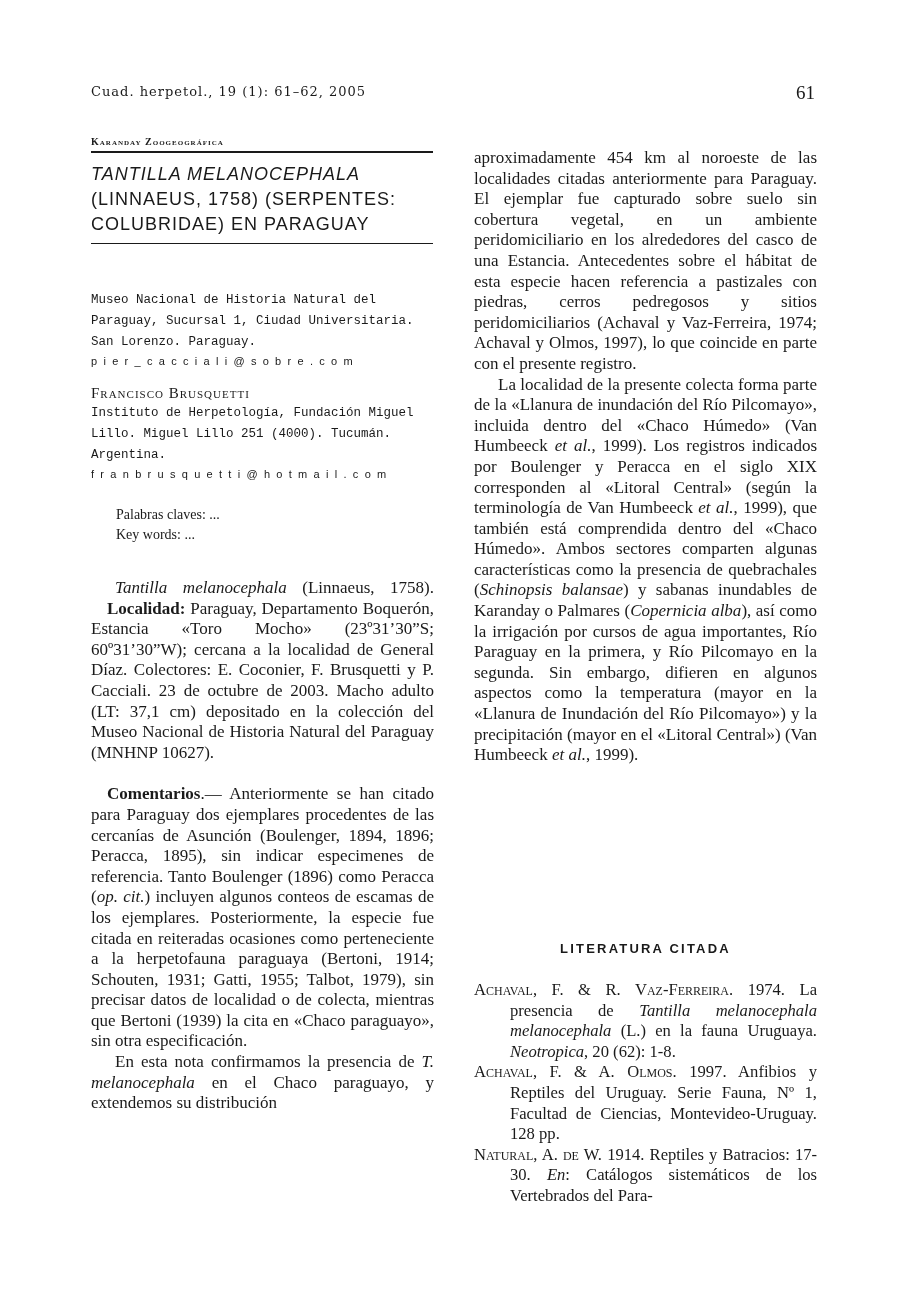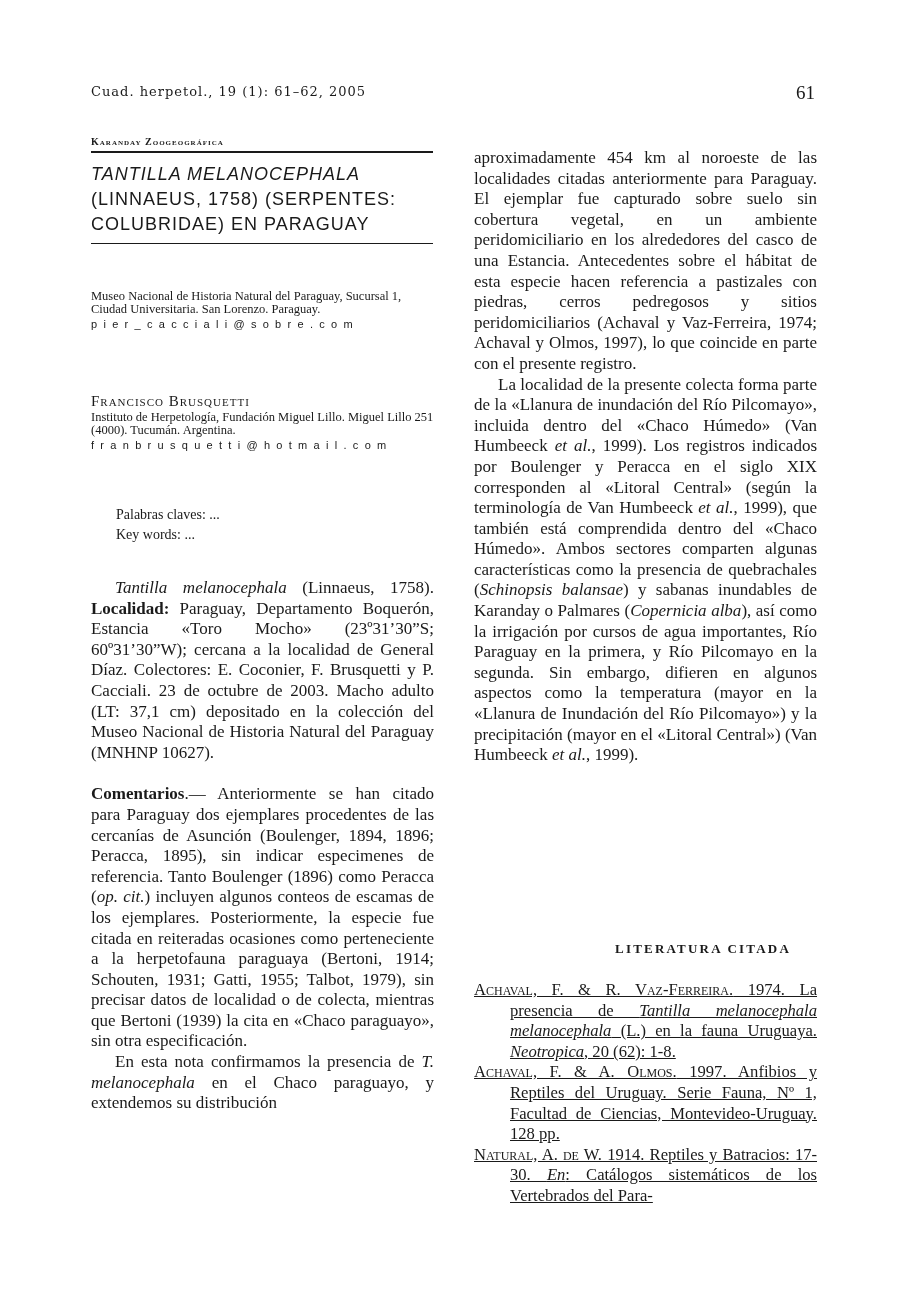--- a/index.html
+++ b/index.html
@@ -31,52 +31,52 @@
       font-size: 18px; line-height: 25px; letter-spacing: 1px;
     }
     .article-title .it { font-style: italic; }
     .title-rule { left: 91px; top: 243px; width: 342px; height: 1px; background: #1a1a1a; }
     .author { left: 91px; width: 345px; }
     .author-name {
       font-family: "Liberation Serif", serif; font-size: 15px;
       font-variant: small-caps; letter-spacing: 1px; line-height: 19px;
     }
     .affil {
-      font-family: Liberation Serif, serif; font-size: 12.5px; line-height: 13px;
+      font-family: Liberation Mono, monospace; font-size: 12.5px; line-height: 21px;
     }
     .email {
       font-family: "Liberation Sans", sans-serif; font-size: 11px;
       letter-spacing: 6.3px; line-height: 16px;
     }
     .keywords {
       left: 116px; top: 505px;
       font-family: "Liberation Serif", serif; font-size: 14px; line-height: 20px;
     }
     .col {
       font-family: "Liberation Serif", serif;
       font-size: 17px; line-height: 20.6px;
       text-align: justify; hyphens: manual;
     }
     .col p { margin: 0; }
     .col p.indent { text-indent: 24px; }
     .left-col { left: 91px; width: 343px; }
     .right-col { left: 474px; width: 343px; top: 148px; }
     .it { font-style: italic; }
-    .b { font-weight: bold; }
+    .b { font-weight: bold; margin-left: 16px; }
     .lit-heading {
-      left: 448px; top: 941px; width: 343px; text-align: right;
-      font-family: Liberation Serif, serif; font-weight: bold;
+      left: 474px; top: 941px; width: 343px; text-align: center;
+      font-family: Liberation Sans, sans-serif; font-weight: bold;
       font-size: 13px; letter-spacing: 2.2px;
     }
     .refs {
       left: 474px; top: 980px; width: 343px;
       font-family: "Liberation Serif", serif; font-size: 16.6px; line-height: 20.6px;
       text-align: justify;
     }
-    .ref { padding-left: 36px; text-indent: -36px; text-decoration: underline; }
+    .ref { padding-left: 36px; text-indent: -36px; }
     .sc { font-variant: small-caps; }
   </style>
 </head>
 <body>
 
 <div class="abs running-head">Cuad. herpetol., 19 (1): 61–62, 2005</div>
 <div class="abs page-number">61</div>
 
 <div class="abs section-label">Karanday Zoogeográfica</div>
 
@@ -85,21 +85,21 @@
   <div>(LINNAEUS, 1758) (SERPENTES:</div>
   <div>COLUBRIDAE) EN PARAGUAY</div>
 </div>
 <div class="abs title-rule"></div>
 
 <div class="abs author" style="top:290px;">
   <div class="affil">Museo Nacional de Historia Natural del Paraguay, Sucursal 1, Ciudad Universitaria. San Lorenzo. Paraguay.</div>
   <div class="email">pier_cacciali@sobre.com</div>
 </div>
 
-<div class="abs author" style="top:392px;">
+<div class="abs author" style="top:384px;">
   <div class="author-name">Francisco Brusquetti</div>
   <div class="affil">Instituto de Herpetología, Fundación Miguel Lillo. Miguel Lillo 251 (4000). Tucumán. Argentina.</div>
   <div class="email">franbrusquetti@hotmail.com</div>
 </div>
 
 <div class="abs keywords">
   <div>Palabras claves: ...</div>
   <div>Key words: ...</div>
 </div>
 

